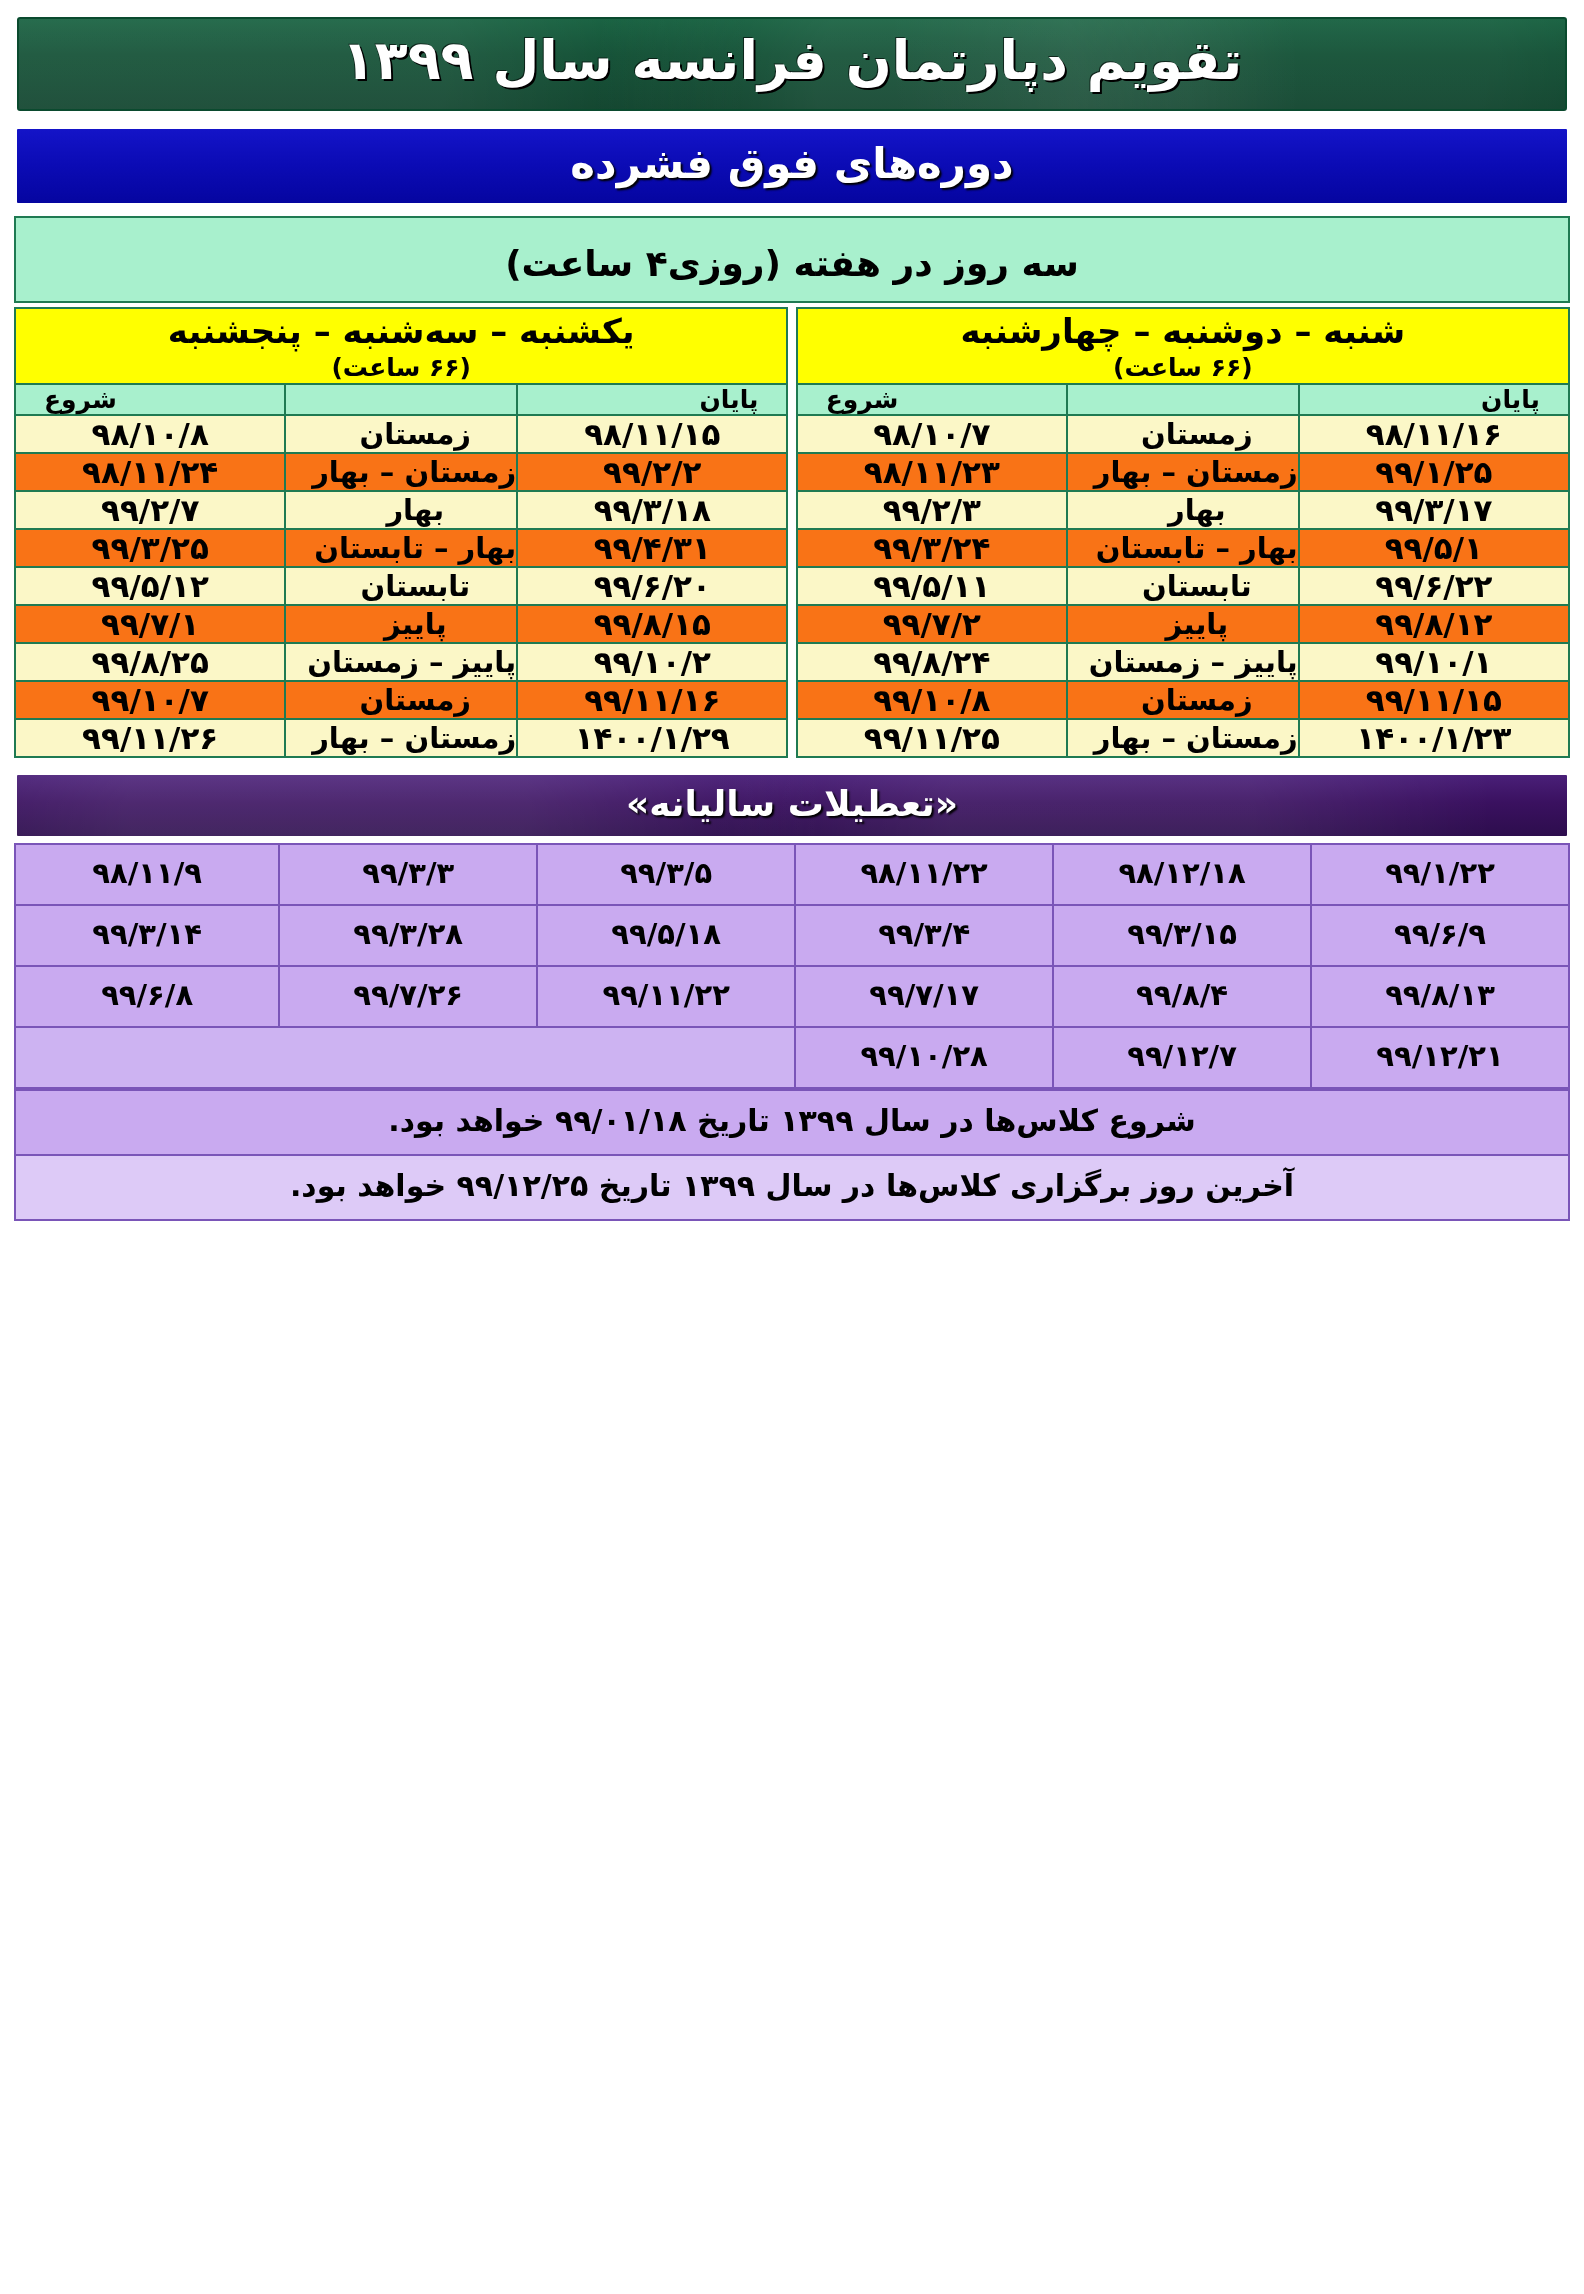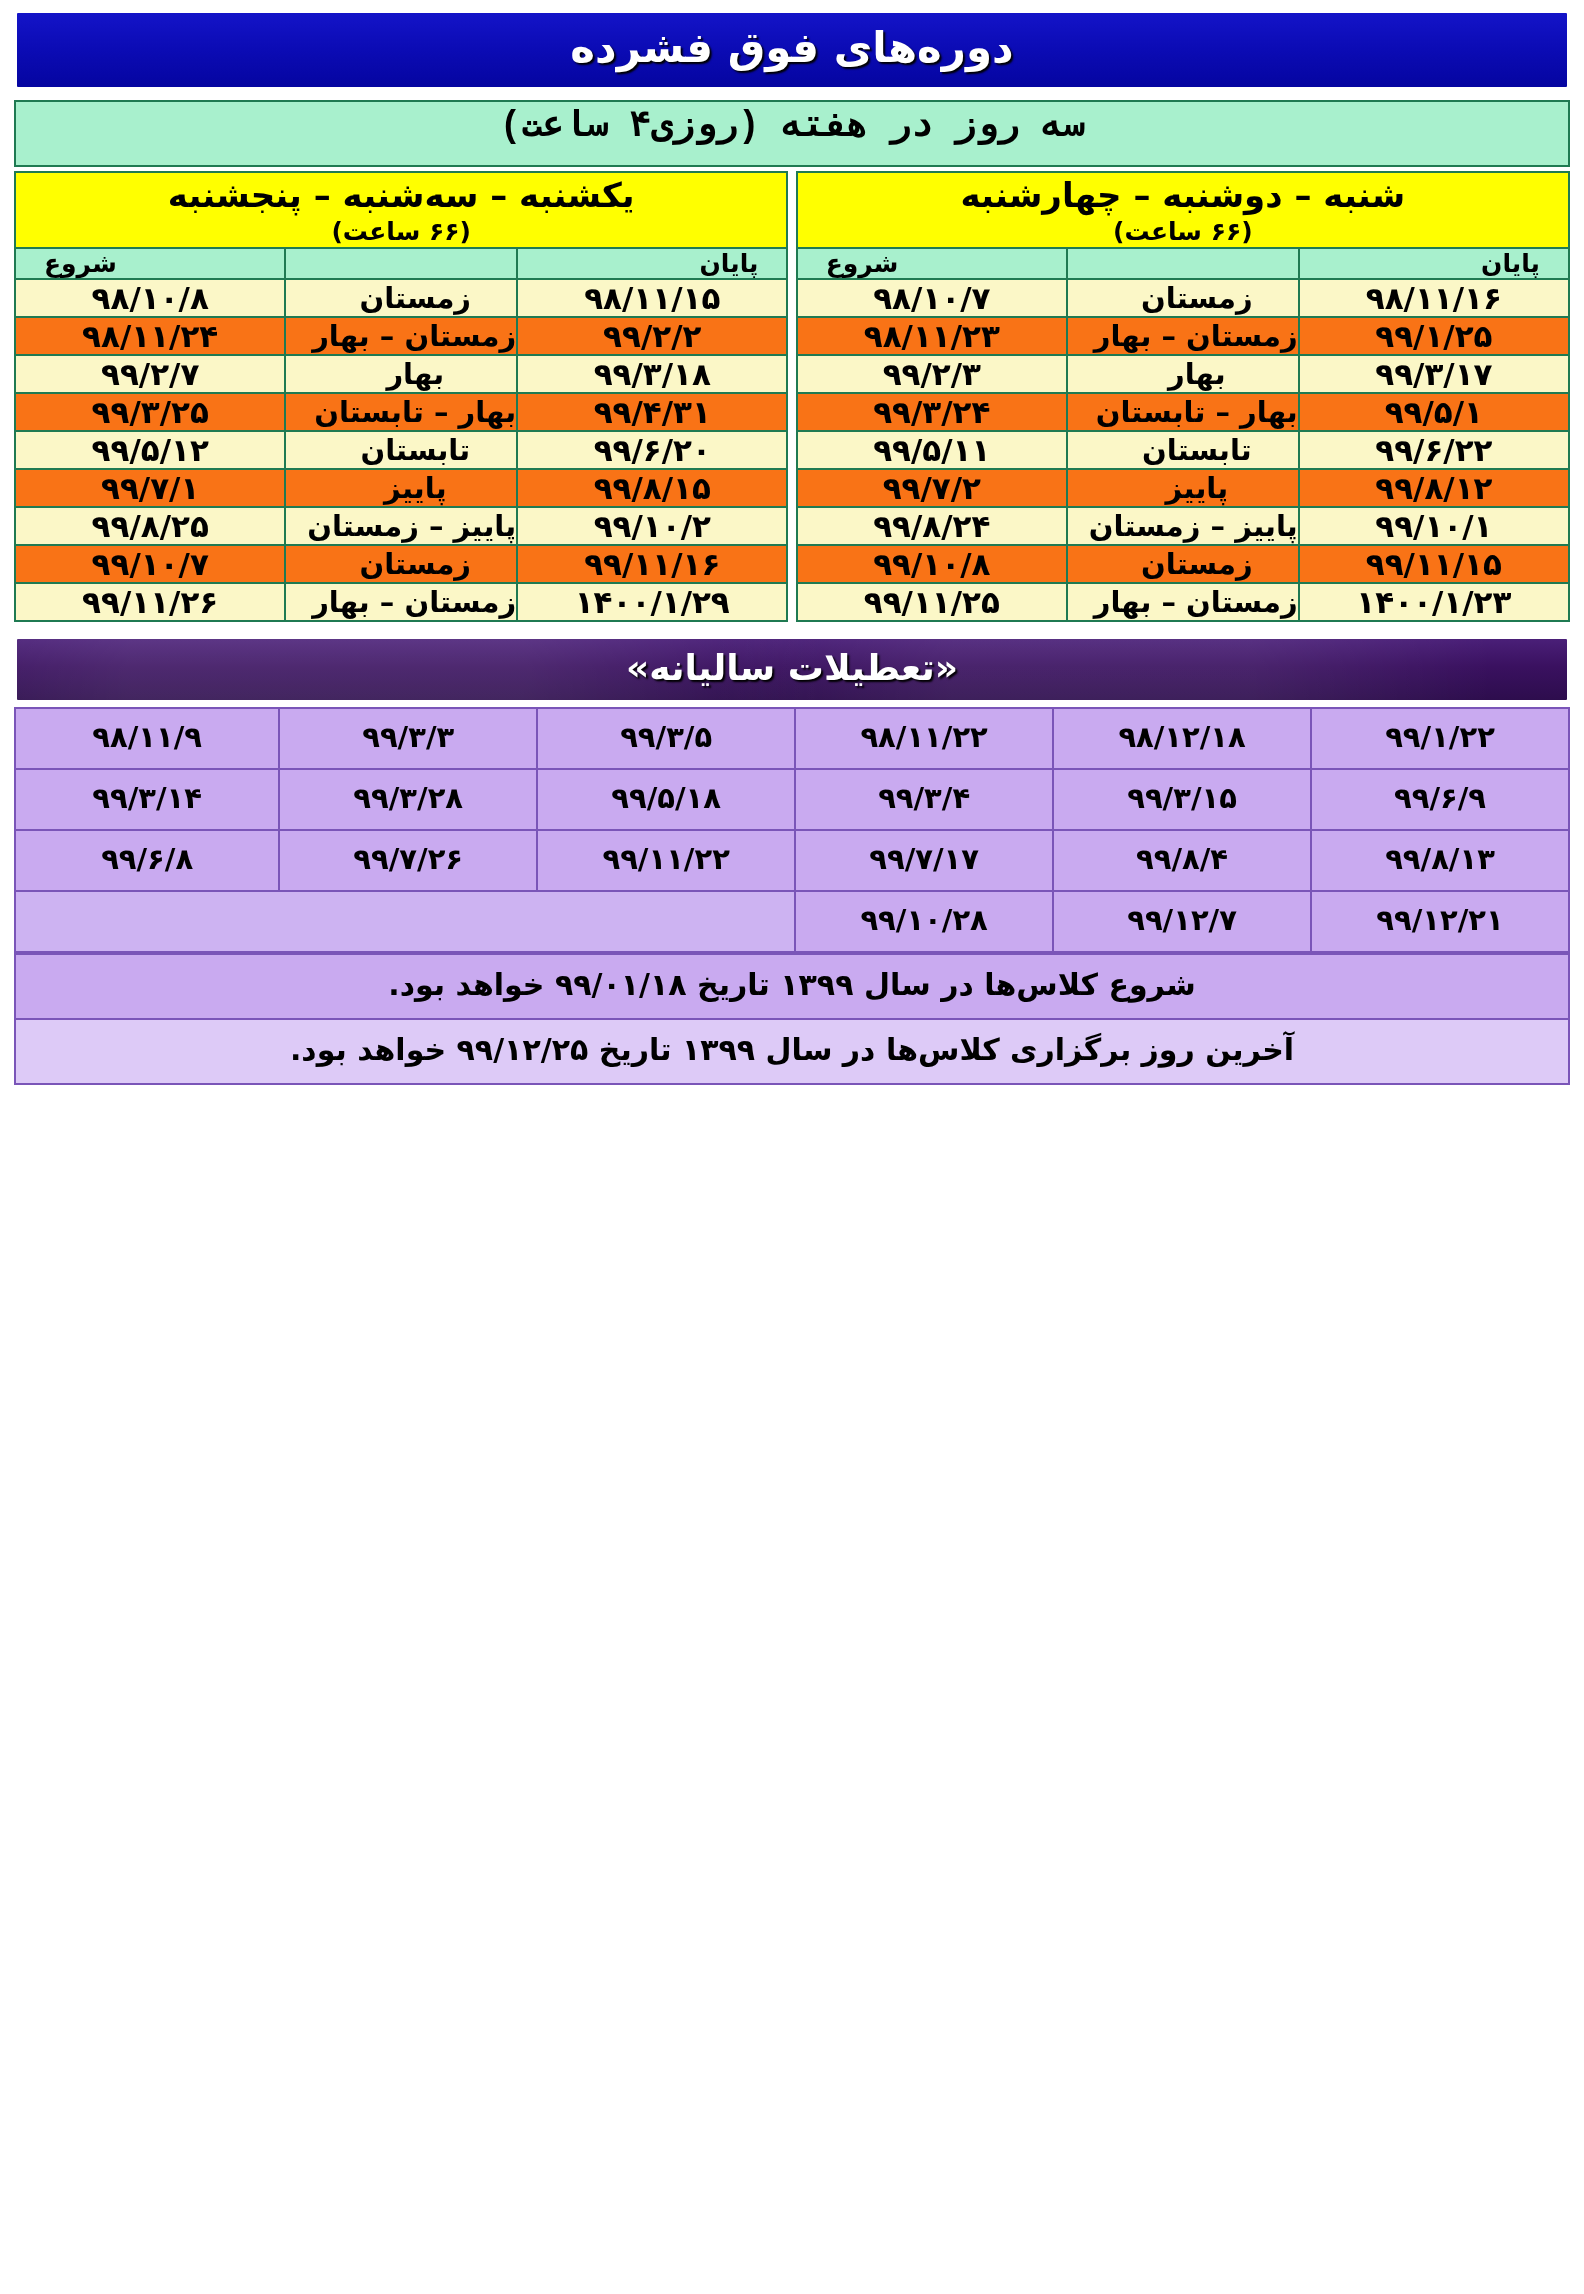--- a/index.html
+++ b/index.html
@@ -57,22 +57,21 @@
     font-weight: bold;
     text-shadow: 2px 2px 2px #000000;
     line-height: 1.2;
   }
 
   
   .green-header {
     background: #a8f0cd;
     border: 2px solid #1f7a52;
     text-align: center;
-    padding: 3px 0 16px 0;
-    font-family: Liberation Mono, monospace;
+    padding: 24px 0 16px 0;
   }
   .green-header .green-text {
     font-size: 36px;
     font-weight: bold;
     color: #000000;
     line-height: 1.2;
   }
 
   
   table.schedule {
@@ -178,20 +177,23 @@
     line-height: 1.3;
   }
   table.notes tr:nth-child(odd) td { background: #c9aaf0; }
   table.notes tr:nth-child(even) td { background: #ddcaf7; }
 </style>
 </head>
 <body>
 
 <div class="page">
 
+  <div class="title-banner">
+    <span class="title-text">تقویم دپارتمان فرانسه سال ۱۳۹۹</span>
+  </div>
 
   <div class="blue-banner">
     <span class="blue-text">دوره‌های فوق فشرده</span>
   </div>
 
   <div class="green-header">
     <span class="green-text">سه روز در هفته (روزی۴ ساعت)</span>
   </div>
 
   <table class="schedule">

